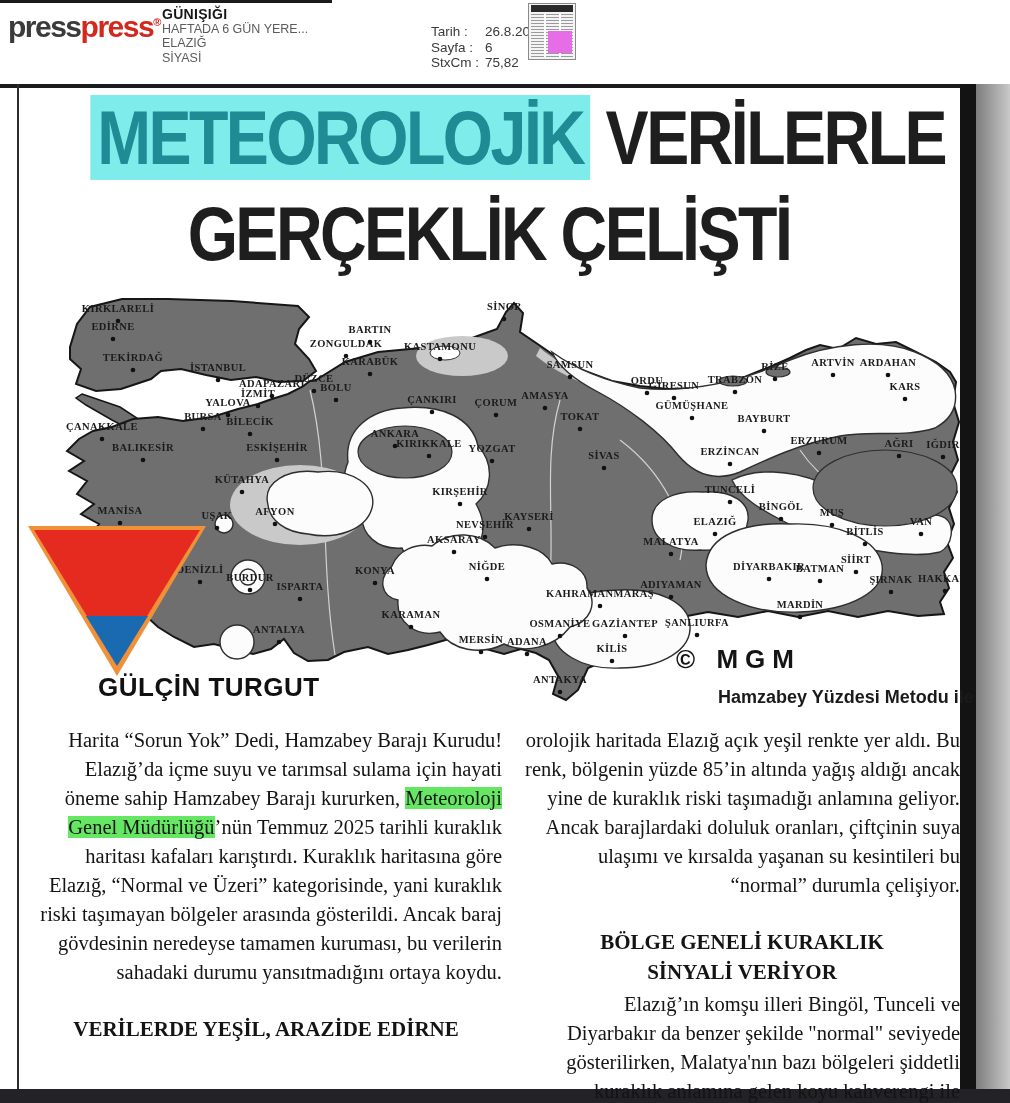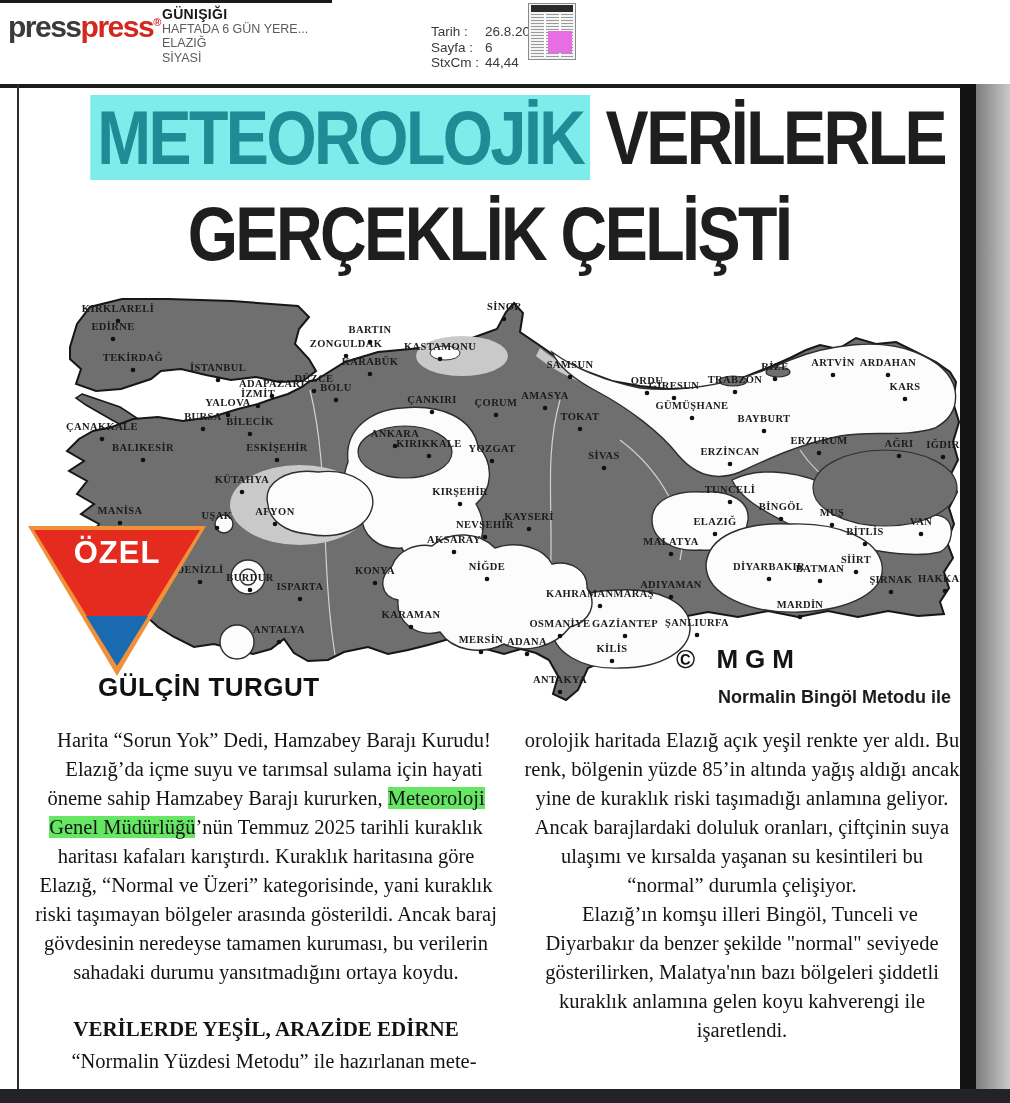--- a/index.html
+++ b/index.html
@@ -52,21 +52,21 @@
   .badge-text{position:absolute;left:0;top:10px;width:100%;text-align:center;color:#ffffff;font-weight:700;}
   .badge-text .b1{font-size:31px;line-height:34px;letter-spacing:1px;}
   .badge-text .b2{font-size:34px;line-height:37px;letter-spacing:0px;}
   .tri-blue{position:absolute;left:50%;top:90px;width:62px;height:50px;margin-left:-31px;background:#1a6ab1;
     clip-path:polygon(0 0,100% 0,50% 100%);}
   .byline{position:absolute;left:98px;top:672px;font-weight:700;font-size:26px;letter-spacing:.5px;color:#111;}
   
   .col{position:absolute;top:726px;font-family:"Liberation Serif",serif;font-size:20.5px;line-height:29px;color:#141414;}
   .col-left{left:30px;width:472px;}
   .col-right{left:524px;width:436px;}
-  .para{text-align:center;}
+  .para{text-align:right;}
   .para.indent{text-indent:16px;}
   .col-head{font-weight:700;text-align:center;font-size:21px;margin-top:27px;margin-bottom:3px;line-height:30px;}
   .green-hl{background:#65e763;}
 </style>
 </head>
 <body>
 
 <div class="scan-mark"></div>
 <div class="logo"><span>press</span><span class="red">press</span><sup>®</sup></div>
 <div class="pub">
@@ -79,21 +79,21 @@
   <div class="row">
       <span class="lab">Tarih :</span>
       <span class="val">26.8.2025</span>
     </div>
   <div class="row">
       <span class="lab">Sayfa :</span>
       <span class="val">6</span>
     </div>
   <div class="row">
       <span class="lab">StxCm :</span>
-      <span class="val">44,44</span>
+      <span class="val">75,82</span>
     </div>
 </div>
 <div class="thumb">
   <div class="thumb-head"></div>
   <div class="thumb-body"></div>
   <div class="thumb-pink"></div>
 </div>
 
 <div class="top-rule"></div>
 <div class="left-rule"></div>
@@ -303,36 +303,38 @@
         <text x="625" y="627" class="city">GAZİANTEP</text>
         <circle cx="625" cy="636" r="2.3" fill="#111"></circle>
         <text x="697" y="626" class="city">ŞANLIURFA</text>
         <circle cx="697" cy="635" r="2.3" fill="#111"></circle>
         <text x="612" y="652" class="city">KİLİS</text>
         <circle cx="612" cy="661" r="2.3" fill="#111"></circle>
       </g>
 </svg>
 </div>
 <div class="mgm">© MGM</div>
-<div class="map-caption">Normalin Bingöl Metodu ile</div>
+<div class="map-caption">Hamzabey Yüzdesi Metodu ile</div>
 
 <div class="badge">
   <div class="tri-outer"></div>
   <div class="tri-inner"></div>
   <div class="badge-text">
-    <div class="b1">ÖZEL</div>
   </div>
   <div class="tri-blue"></div>
 </div>
 <div class="byline">GÜLÇİN TURGUT</div>
 
 <div class="col col-left" id="left-col">
     <div class="para indent"><span>Harita “Sorun Yok” Dedi, Hamzabey Barajı Kurudu!</span></div>
     <div class="para indent"><span>Elazığ’da içme suyu ve tarımsal sulama için hayati öneme sahip Hamzabey Barajı kururken, </span><span class="green-hl">Meteoroloji Genel Müdürlüğü</span><span>’nün Temmuz 2025 tarihli kuraklık haritası kafaları karıştırdı. Kuraklık haritasına göre Elazığ, “Normal ve Üzeri” kategorisinde, yani kuraklık riski taşımayan bölgeler arasında gösterildi. Ancak baraj gövdesinin neredeyse tamamen kuruması, bu verilerin sahadaki durumu yansıtmadığını ortaya koydu.</span></div>
     <div class="col-head">
       <div>VERİLERDE YEŞİL, ARAZİDE EDİRNE</div>
     </div>
-    <div class="para indent"><span>“Normalin Yüzdesi Metodu” ile hazırlanan mete-</span></div>
   </div>
 <div class="col col-right" id="right-col">
     <div class="para"><span>orolojik haritada Elazığ açık yeşil renkte yer aldı. Bu renk, bölgenin yüzde 85’in altında yağış aldığı ancak yine de kuraklık riski taşımadığı anlamına geliyor. Ancak barajlardaki doluluk oranları, çiftçinin suya ulaşımı ve kırsalda yaşanan su kesintileri bu “normal” durumla çelişiyor.</span></div>
+    <div class="col-head">
+      <div>BÖLGE GENELİ KURAKLIK</div>
+      <div>SİNYALİ VERİYOR</div>
+    </div>
     <div class="para indent"><span>Elazığ’ın komşu illeri Bingöl, Tunceli ve Diyarbakır da benzer şekilde "normal" seviyede gösterilirken, Malatya'nın bazı bölgeleri şiddetli kuraklık anlamına gelen koyu kahverengi ile işaretlendi.</span></div>
   </div>
 
 </body></html>

